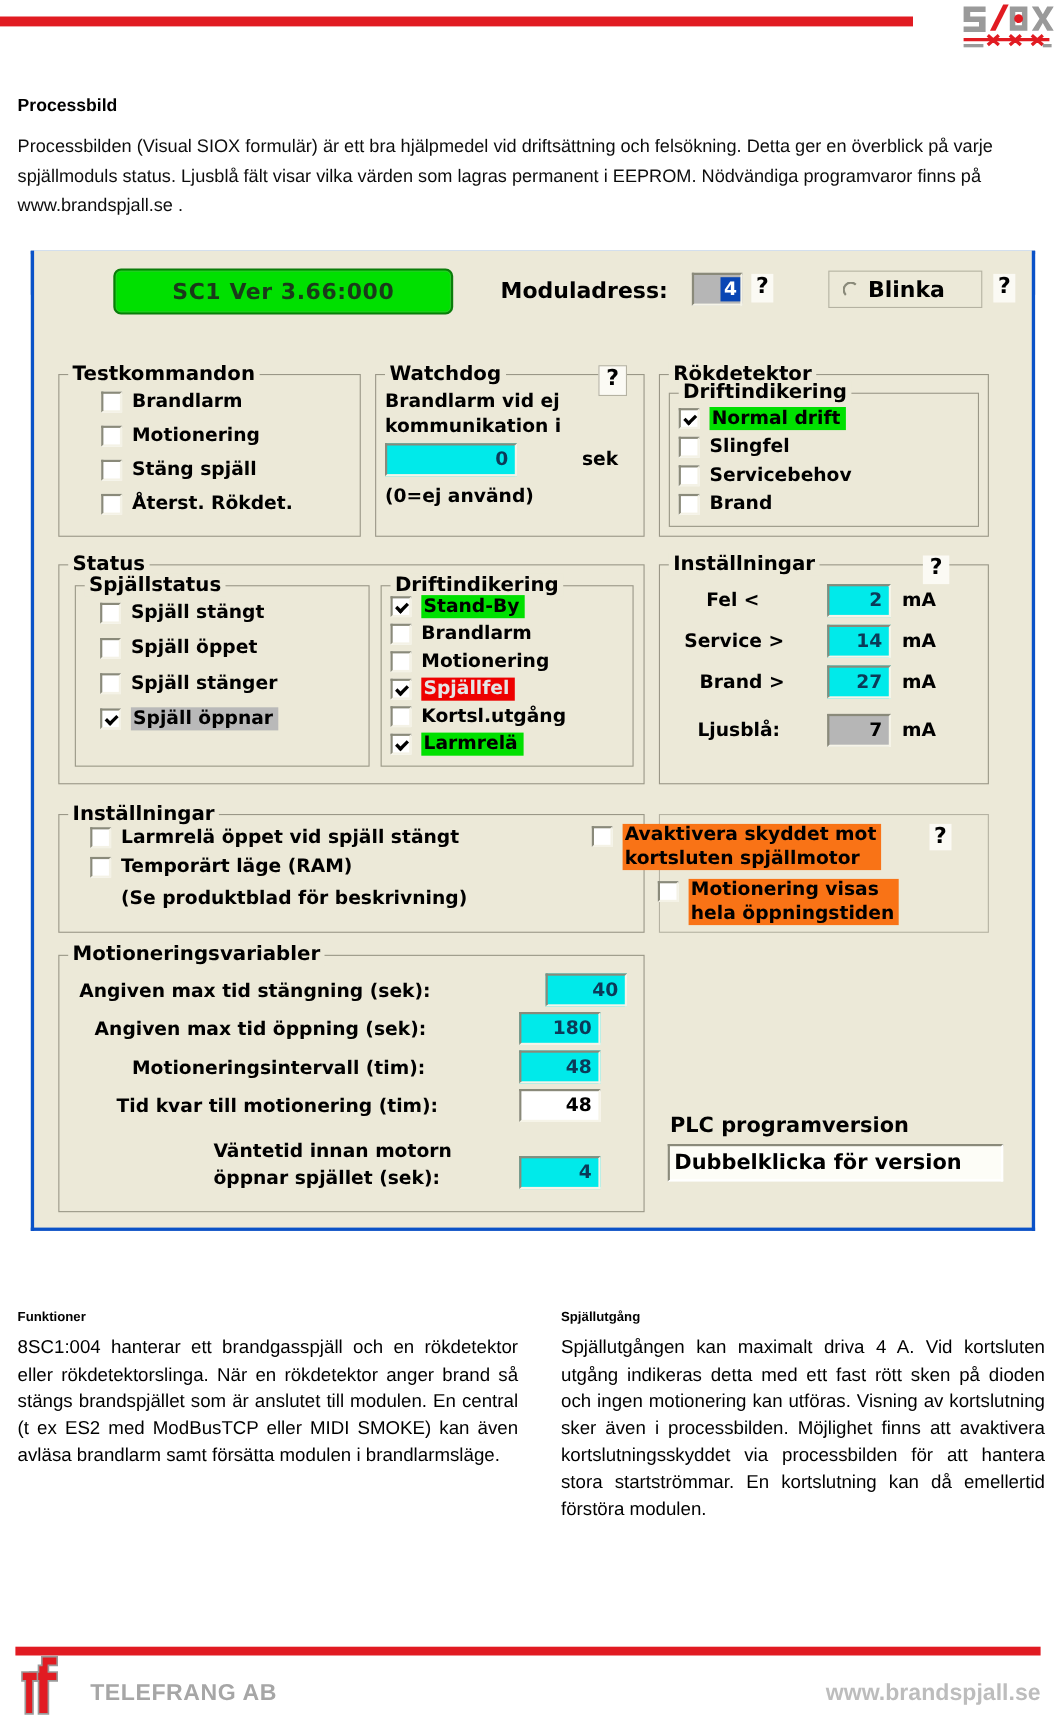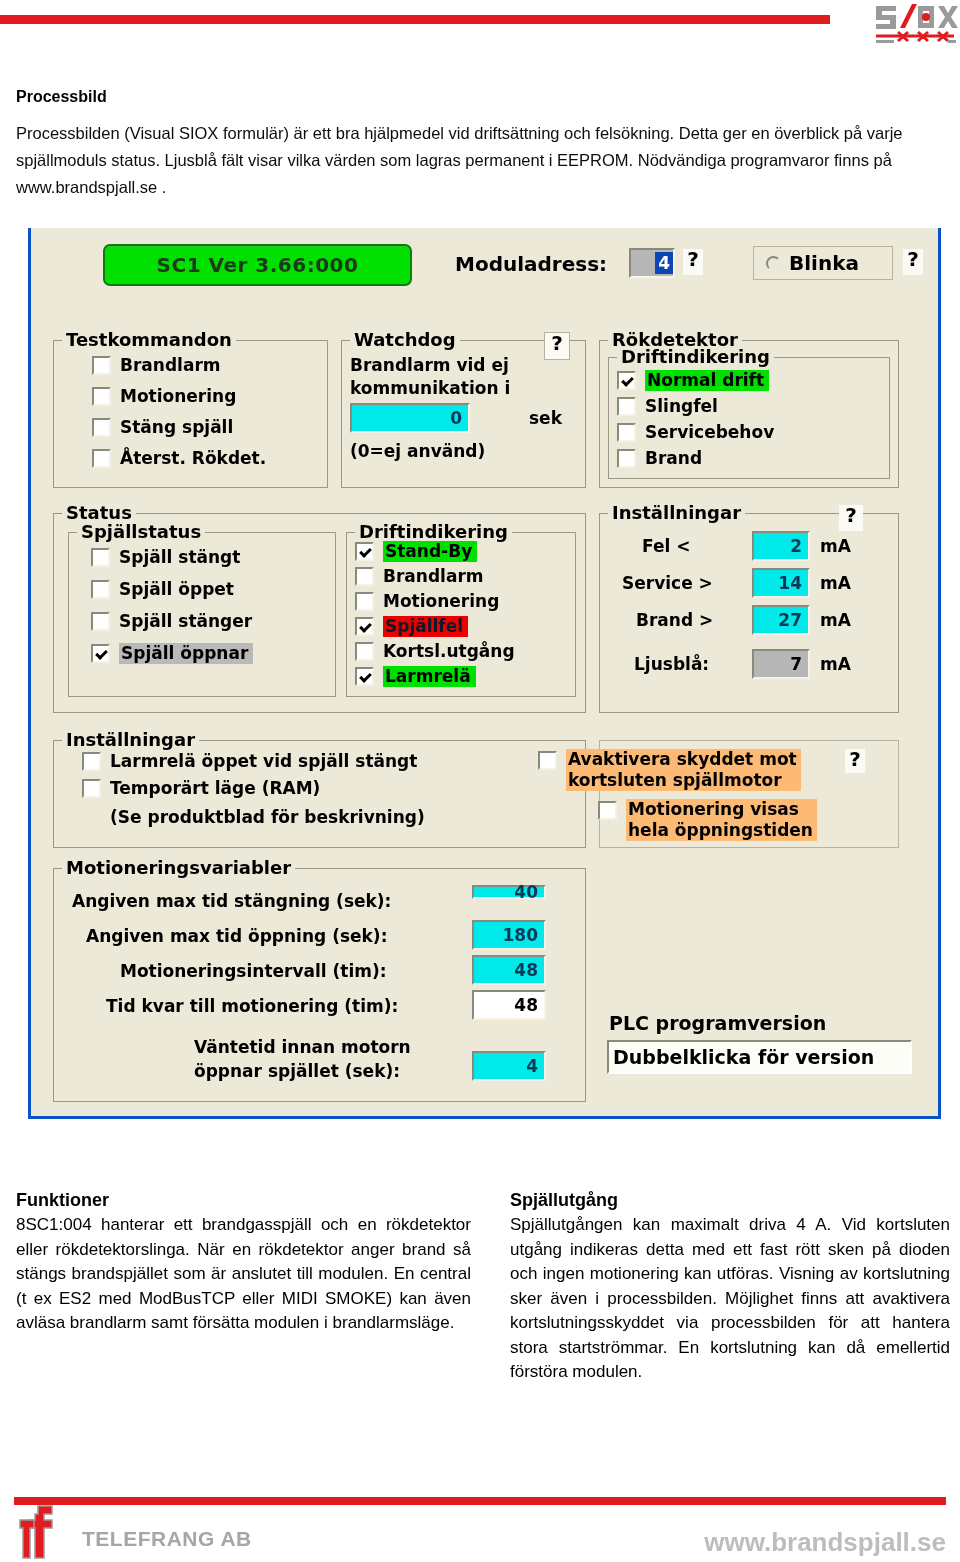--- a/index.html
+++ b/index.html
@@ -92,21 +92,21 @@
   }
   .cbx.on::after{
     content:"";position:absolute;left:3px;top:4px;width:8px;height:4px;
     border-left:3px solid #000;border-bottom:3px solid #000;
     transform:rotate(-45deg);
   }
   .cblbl{font-weight:bold;font-size:17px;color:#000;font-family:"DejaVu Sans", sans-serif;}
   .hl-green{background:#00e000;padding:0 5px 1px 2px;}
   .hl-red{background:#ee0000;padding:0 5px 1px 2px;}
   .hl-grey{background:#b9b9b9;padding:0 5px 1px 2px;}
-  .hl-cyan{background:#fdba74;padding:0 4px 1px 2px;}
+  .hl-cyan{background:#f97316;padding:0 4px 1px 2px;}
 
   .txt{position:absolute;font-weight:bold;font-size:17px;color:#000;white-space:nowrap;font-family:"DejaVu Sans", sans-serif;}
   .fld{
     position:absolute;box-sizing:border-box;
     border-top:2px solid #8a8a7a;border-left:2px solid #8a8a7a;
     border-right:2px solid #f6f4e8;border-bottom:2px solid #f6f4e8;
     display:flex;align-items:center;justify-content:flex-end;
     padding-right:6px;font-weight:bold;font-size:17px;
     font-family:"DejaVu Sans", sans-serif;
   }
@@ -146,31 +146,31 @@
   }
   .modaddr{
     position:absolute;box-sizing:border-box;background:#b6b6b6;
     border-top:2px solid #8a8a7a;border-left:2px solid #8a8a7a;
     border-right:2px solid #f6f4e8;border-bottom:2px solid #f6f4e8;
     display:flex;align-items:center;justify-content:flex-end;
   }
   .modaddr span{background:#0a46b4;color:#fff;font-weight:bold;font-size:17px;padding:1px 3px;font-family:"DejaVu Sans", sans-serif;}
 
   
-  .col-title{font-weight:bold;font-size:18px;color:#000;}
+  .col-title{font-weight:bold;font-size:12px;color:#000;}
   #funk-title{position:absolute;left:16px;top:1190px;}
   #funk-body{position:absolute;left:16px;top:1213px;width:455px;font-size:17px;line-height:24.5px;text-align:justify;color:#000;}
   #spj-title{position:absolute;left:510px;top:1190px;}
   #spj-body{position:absolute;left:510px;top:1213px;width:440px;font-size:17px;line-height:24.5px;text-align:justify;color:#000;}
 
   
   .ftr-rule{position:absolute;left:14px;top:1497px;width:932px;height:8px;background:#e11b22;}
   .ftr-logo{position:absolute;left:14px;top:1504px;width:56px;height:56px;}
   #ftr-name{position:absolute;left:82px;top:1527px;font-size:21px;font-weight:bold;color:#a6a6a6;letter-spacing:.5px;}
-  #ftr-site{position:absolute;right:14px;top:1527px;font-size:26px;font-weight:bold;color:#bdbdbd;}
+  #ftr-site{position:absolute;right:14px;top:1527px;font-size:21px;font-weight:bold;color:#bdbdbd;}
 </style>
 </head>
 <body>
 
 <div class="hdr-rule"></div>
 <div class="logo">
   <svg width="86" height="46" viewBox="0 0 86 46">
     <g fill="#9a9a9a">
       <path d="M4 4h20v5H10v4h14v14H4v-5h14v-4H4z"></path>
       <path d="M46 4h16v22H46zm5 5v12h6V9z"></path>
@@ -308,21 +308,21 @@
       <div class="cb" style="left:8px;top:33px;">
         <span class="cbx"></span>
         <span class="cblbl">Brandlarm</span>
       </div>
       <div class="cb" style="left:8px;top:58px;">
         <span class="cbx"></span>
         <span class="cblbl">Motionering</span>
       </div>
       <div class="cb" style="left:8px;top:83px;">
         <span class="cbx on"></span>
-        <span class="cblbl hl-red" style="color:#0f172a;">Spjällfel</span>
+        <span class="cblbl hl-red" style="color:#e5e5e5;">Spjällfel</span>
       </div>
       <div class="cb" style="left:8px;top:108px;">
         <span class="cbx"></span>
         <span class="cblbl">Kortsl.utgång</span>
       </div>
       <div class="cb" style="left:8px;top:133px;">
         <span class="cbx on"></span>
         <span class="cblbl hl-green">Larmrelä</span>
       </div>
     </div>
@@ -377,21 +377,21 @@
         <span class="cblbl hl-cyan">Motionering visas</span>
         <span class="cblbl hl-cyan">hela öppningstiden</span>
       </span>
     </div>
   </div>
 
   <div class="grp" style="left:22px;top:640px;width:533px;height:234px;">
     <div class="lg">Motioneringsvariabler</div>
 
     <div class="txt" style="left:18px;top:22px;">Angiven max tid stängning (sek):</div>
-    <div class="fld cyan" style="left:418px;top:16px;width:74px;height:14px;">40</div>
+    <div class="fld cyan" style="left:442px;top:16px;width:74px;height:30px;">40</div>
 
     <div class="txt" style="left:32px;top:57px;">Angiven max tid öppning (sek):</div>
     <div class="fld cyan" style="left:418px;top:51px;width:74px;height:30px;">180</div>
 
     <div class="txt" style="left:66px;top:92px;">Motioneringsintervall (tim):</div>
     <div class="fld cyan" style="left:418px;top:86px;width:74px;height:30px;">48</div>
 
     <div class="txt" style="left:52px;top:127px;">Tid kvar till motionering (tim):</div>
     <div class="fld white" style="left:418px;top:121px;width:74px;height:30px;">48</div>
 

